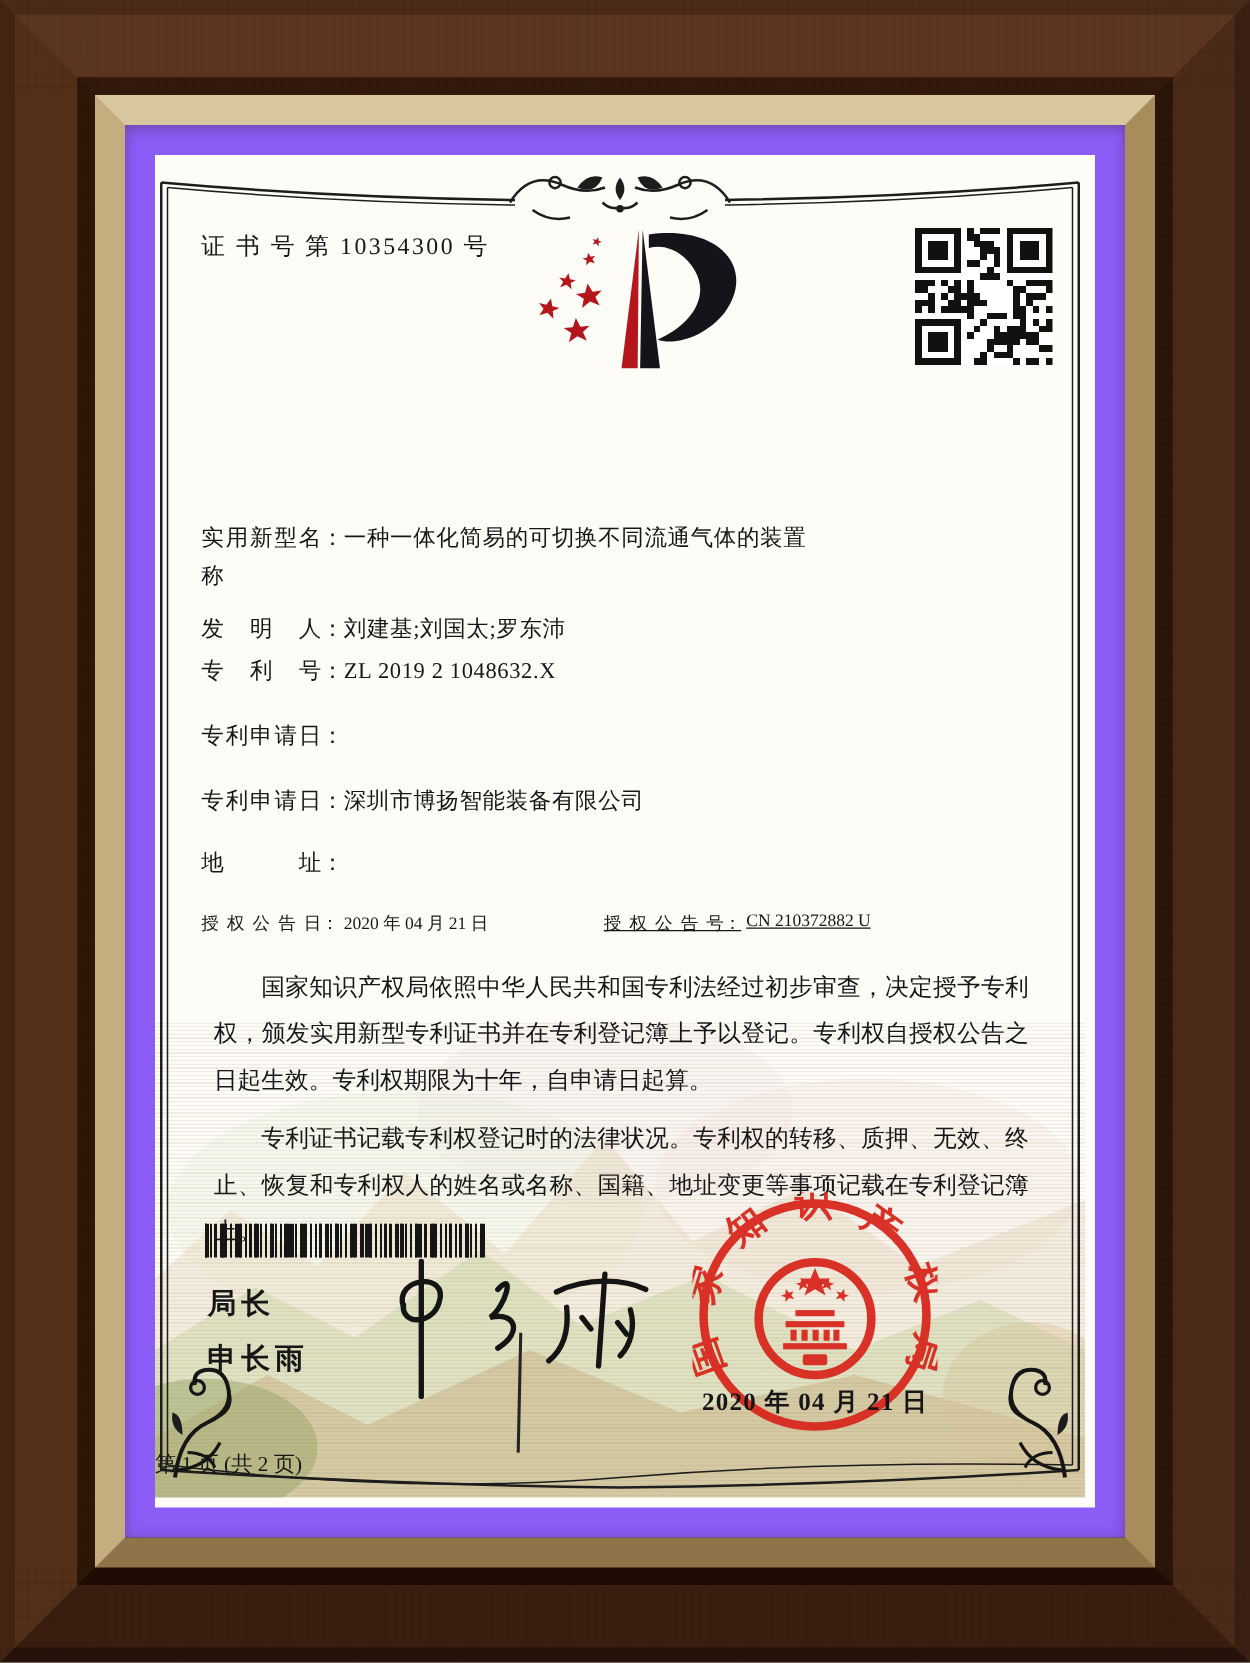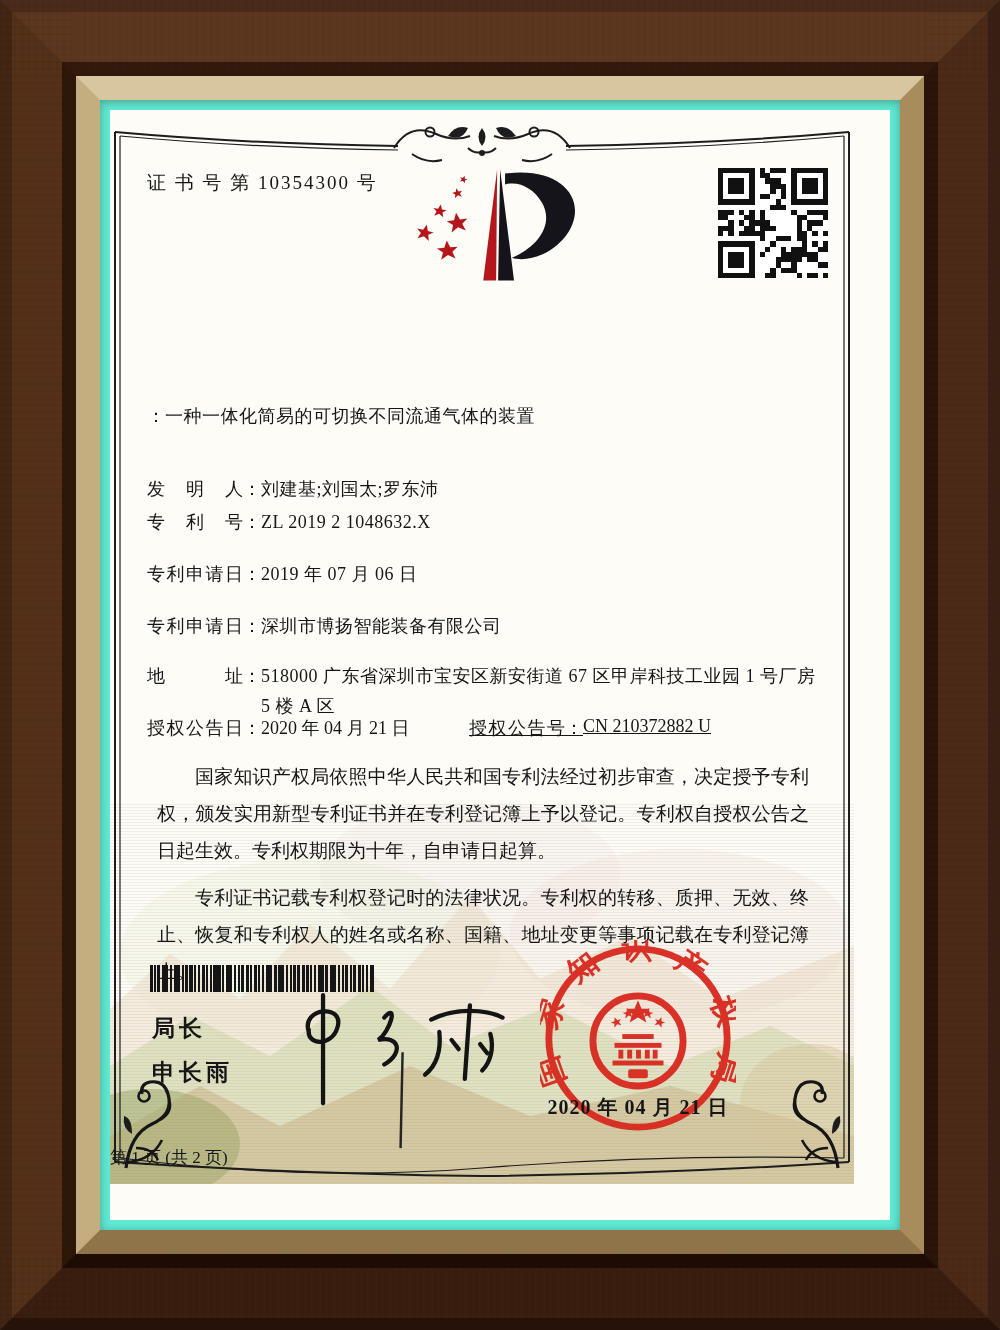--- a/index.html
+++ b/index.html
@@ -11,22 +11,22 @@
   
   .w1{width:1000px;height:1330px;box-sizing:border-box;
       border:12px solid;border-color:#4a2b19 #3a2013 #27120a #422513;}
   .w2{width:100%;height:100%;box-sizing:border-box;
       border:50px solid;border-color:#5d3620 #4c2a18 #3a1e0f #553019;}
   .w3{width:100%;height:100%;box-sizing:border-box;
       border:14px solid;border-color:#33190c #2b1408 #1e0c04 #2e1708;}
   .gold{width:100%;height:100%;box-sizing:border-box;
       border:24px solid;border-color:#d7c69e #a88c5c #8f744a #c4ad7e;
       box-shadow:inset 0 0 0 1px #6d5836;}
-  .mat{width:100%;height:100%;box-sizing:border-box;background:#5eead4;
-      padding:10px;box-shadow:inset 0 2px 10px rgba(40,25,10,.35);}
+  .mat{width:100%;height:100%;box-sizing:border-box;background:#8b5cf6;
+      padding:24px;box-shadow:inset 0 2px 10px rgba(40,25,10,.35);}
   .cert{position:relative;width:100%;height:100%;background:#fdfcf7;overflow:hidden;}
 
   
   .grain{position:absolute;pointer-events:none;mix-blend-mode:multiply;opacity:.45;}
   .grain.top{left:0;top:0;width:1000px;height:76px;
      background:repeating-linear-gradient(90deg,rgba(0,0,0,.10) 0 2px,rgba(255,255,255,.03) 2px 7px);}
   .grain.bottom{left:0;bottom:0;width:1000px;height:76px;
      background:repeating-linear-gradient(90deg,rgba(0,0,0,.10) 0 2px,rgba(255,255,255,.03) 2px 7px);}
   .grain.left{left:0;top:0;width:76px;height:1330px;
      background:repeating-linear-gradient(0deg,rgba(0,0,0,.10) 0 2px,rgba(255,255,255,.03) 2px 7px);}
@@ -48,21 +48,21 @@
          font-size:40px;font-weight:700;letter-spacing:9px;}
   .f-row{position:absolute;left:37px;width:670px;display:flex;align-items:flex-start;
          font-size:18px;line-height:30px;}
   .f-label{width:96px;flex:0 0 96px;display:inline-block;
            text-align:justify;text-align-last:justify;}
   .f-colon{flex:0 0 18px;width:18px;}
   .f-value{flex:1;letter-spacing:.5px;}
   .r0{top:291px;}.r1{top:364px;justify-content:flex-end;}.r2{top:397px;}.r3{top:449px;}.r4{top:501px;}
   .r5{top:551px;}
   .grant-row{position:absolute;left:37px;top:606px;width:670px;height:30px;
-             font-size:18px;z-index:3;}
+             font-size:14px;z-index:3;}
   .grant-left{position:absolute;left:0;top:0;display:flex;}
   .grant-right{position:absolute;left:322px;top:0;display:flex;text-decoration:underline;}
   .g-label{width:96px;flex:0 0 96px;display:inline-block;text-align:justify;text-align-last:justify;}
 
   .paras{left:37px;top:638px;width:672px;z-index:3;font-size:19px;line-height:37px;
          text-align:justify;}
   .paras p{margin:10px;text-indent:2em;}
 
   .barcode{left:40px;top:855px;width:224px;height:27px;z-index:3;
      background-image:
@@ -287,47 +287,46 @@
                     <rect x="10" y="20" width="1" height="1" fill="#111"></rect>
                     <rect x="15" y="20" width="1" height="1" fill="#111"></rect>
                     <rect x="17" y="20" width="1" height="1" fill="#111"></rect>
                     <rect x="18" y="20" width="1" height="1" fill="#111"></rect>
                     <rect x="20" y="20" width="1" height="1" fill="#111"></rect>
                   </g>
       </svg>
 
 
       <div class="f-row r0">
+        <span class="f-label">实用新型名称</span>
                   <span class="f-colon">：</span>
                   <span class="f-value">一种一体化简易的可切换不同流通气体的装置</span>
       </div>
       <div class="f-row r1">
         <span class="f-label">发明人</span>
                   <span class="f-colon">：</span>
                   <span class="f-value">刘建基;刘国太;罗东沛</span>
       </div>
       <div class="f-row r2">
         <span class="f-label">专利号</span>
                   <span class="f-colon">：</span>
                   <span class="f-value">ZL 2019 2 1048632.X</span>
       </div>
       <div class="f-row r3">
         <span class="f-label">专利申请日</span>
                   <span class="f-colon">：</span>
-                  <span class="f-value">2019 年 07 月 06 日</span>
       </div>
       <div class="f-row r4">
         <span class="f-label">专利申请日</span>
                   <span class="f-colon">：</span>
                   <span class="f-value">深圳市博扬智能装备有限公司</span>
       </div>
       <div class="f-row r5">
         <span class="f-label">地址</span>
                   <span class="f-colon">：</span>
-                  <span class="f-value">518000 广东省深圳市宝安区新安街道 67 区甲岸科技工业园 1 号厂房 5 楼 A 区</span>
       </div>
 
       <div class="grant-row">
         <span class="grant-left">
           <span class="g-label">授权公告日</span>
                     <span class="f-colon">：</span>
                     <span>2020 年 04 月 21 日</span>
         </span>
         <span class="grant-right">
           <span class="g-label">授权公告号</span>

